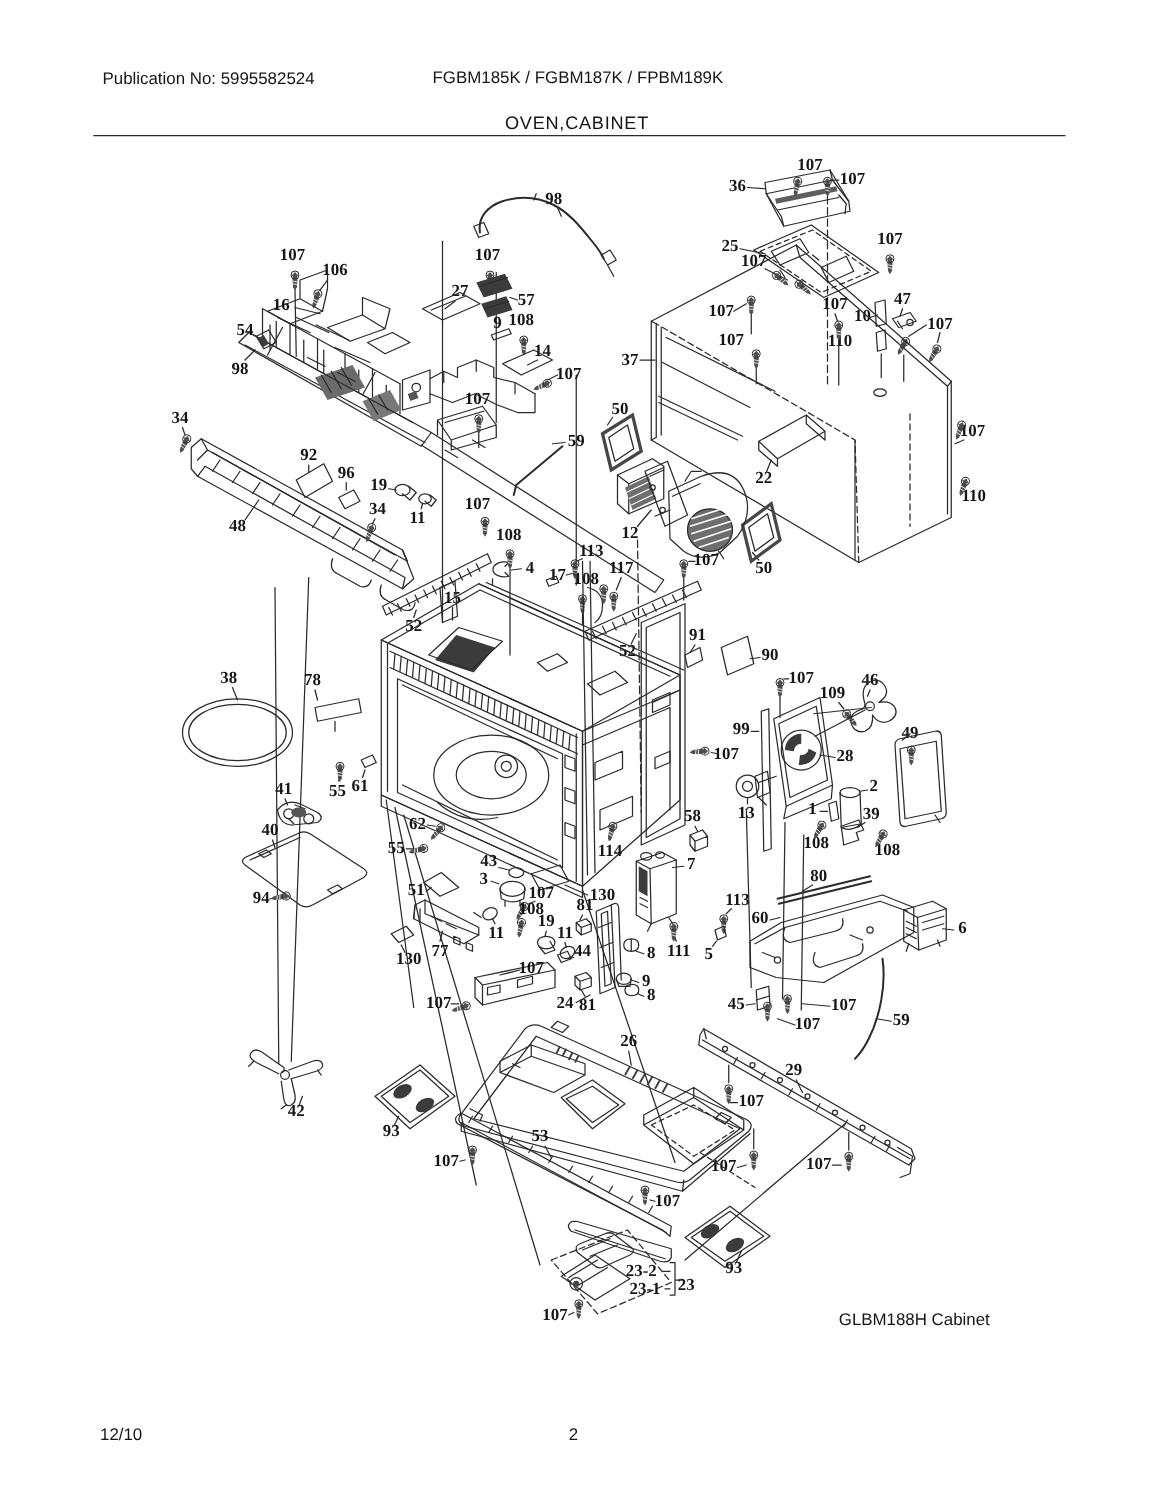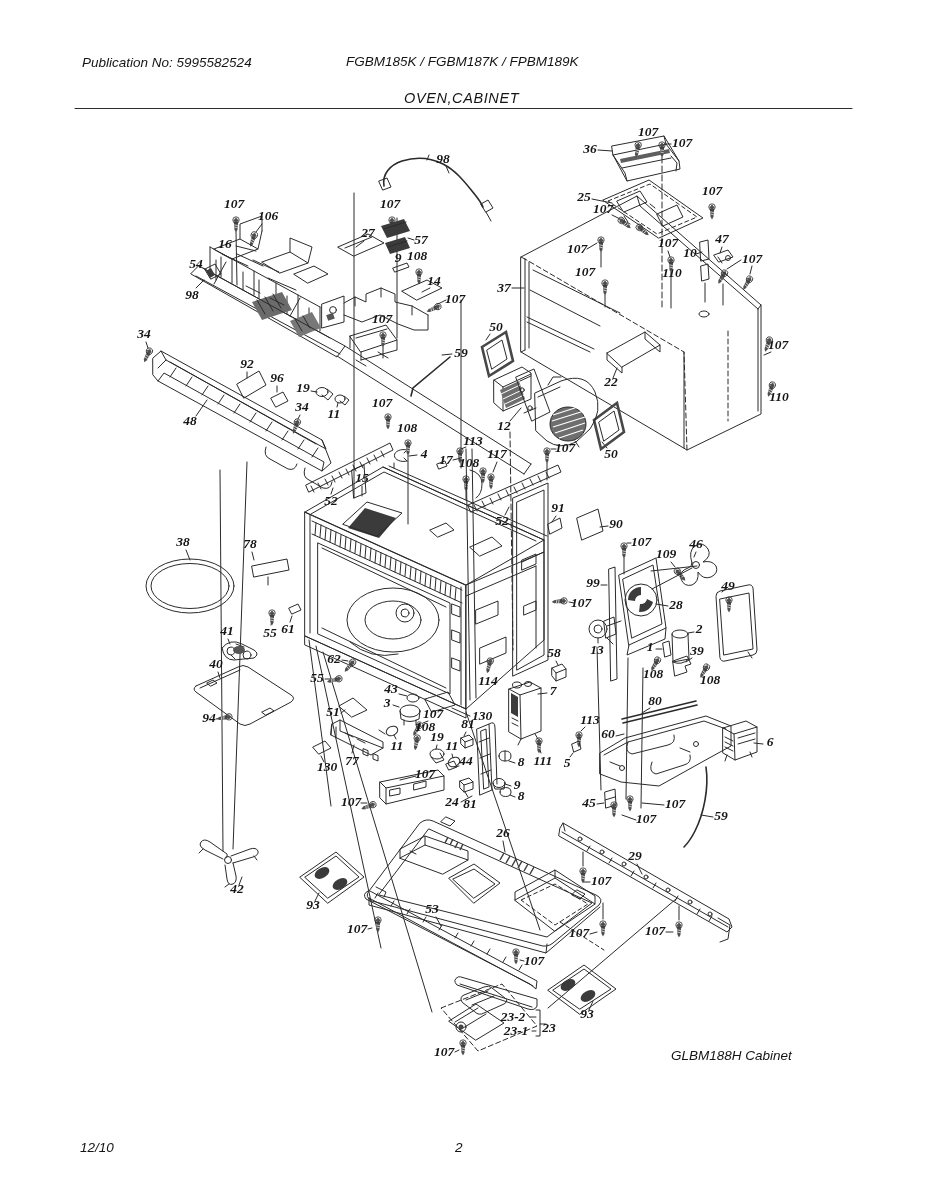--- a/index.html
+++ b/index.html
@@ -1,16 +1,16 @@
 <!DOCTYPE html>
 <html><head>
 <meta charset="utf-8">
 <style>
 html,body{margin:0;padding:0;background:#ffffff;}
-.pg{position:relative;width:927px;height:1200px;background:#fff;overflow:hidden;font-style:italic;}
+.pg{position:relative;width:927px;height:1200px;background:#fff;overflow:hidden;}
 text{font-family:"Liberation Serif",serif;font-weight:bold;font-size:13.5px;fill:#151515;text-anchor:middle;}
 text.h{font-family:"Liberation Sans",sans-serif;font-weight:normal;font-size:13.5px;text-anchor:start;}
 .s{stroke:#2b2b2b;stroke-width:1;fill:none;stroke-linejoin:round;stroke-linecap:round;}
 .s2{stroke:#2b2b2b;stroke-width:1.6;fill:none;stroke-linecap:round;}
 .d{fill:#3b3b3b;stroke:none;}
 </style>
 </head>
 <body>
 <div class="pg">
 <svg width="927" height="1200" viewBox="0 0 927 1200">

